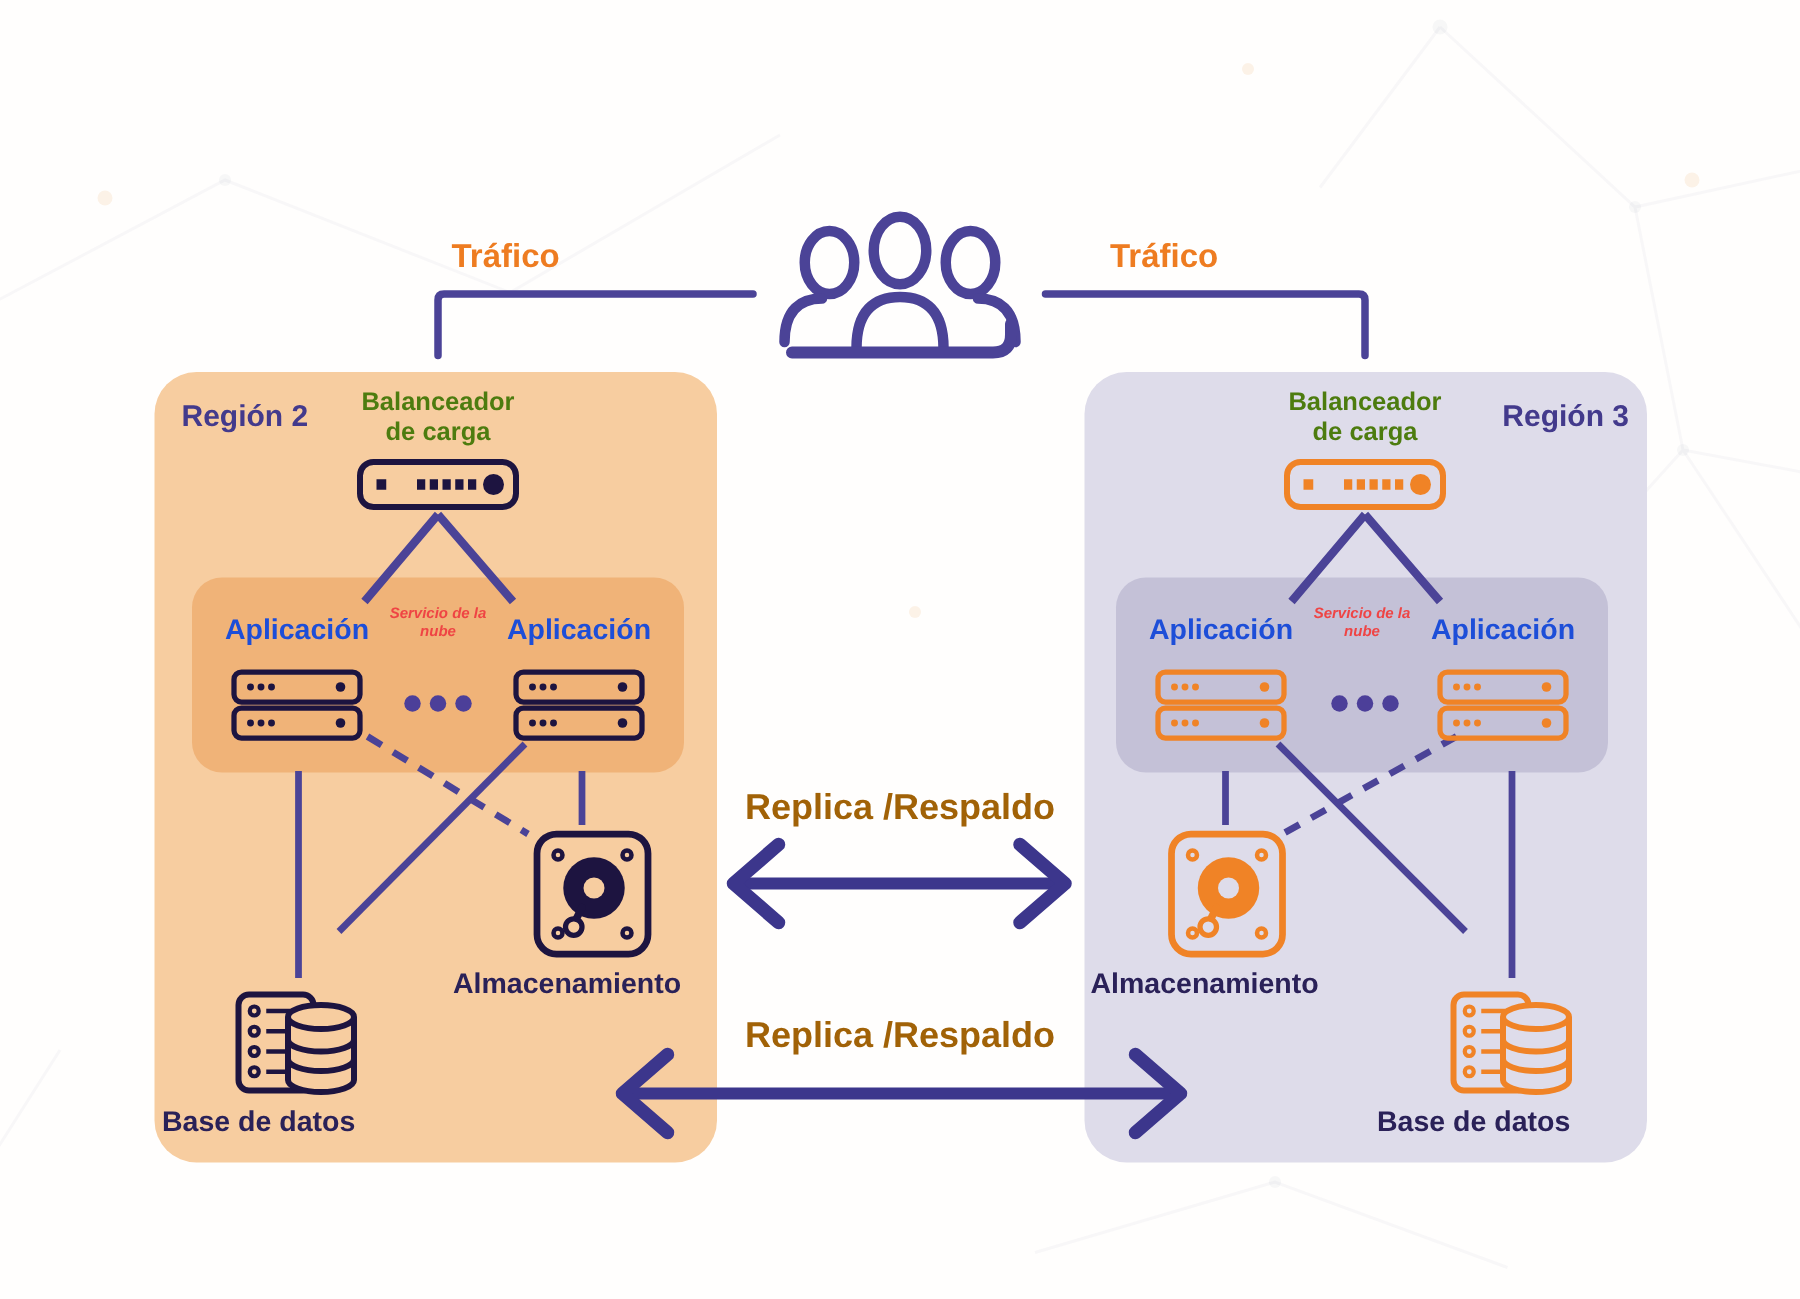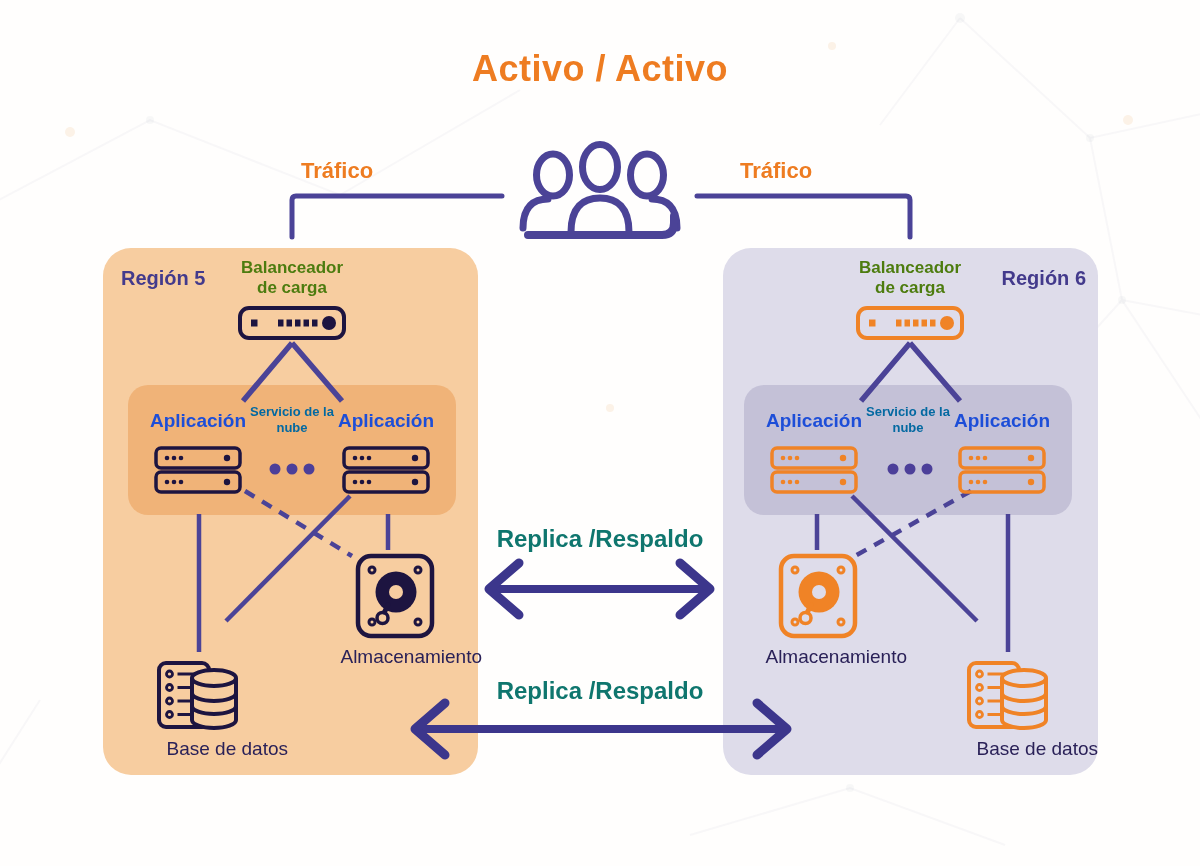--- a/index.html
+++ b/index.html
@@ -43,30 +43,30 @@
     position:absolute;top:385px;width:328px;height:130px;border-radius:20px;z-index:1;
   }
   .ib-1{left:128px;background:#F0B378;}
   .ib-2{left:744px;background:#C4C1D7;}
   .app-label{
     position:absolute;top:410px;width:100px;text-align:center;
     font-size:19px;font-weight:bold;color:#1d4ed8;z-index:3;
   }
   .cloud-label{
     position:absolute;top:404px;width:84px;text-align:center;line-height:1.2;
-    font-size:13px;font-weight:bold;color:#0369a1;z-index:3;
+    font-size:10px;font-weight:bold;color:#ef4444;z-index:3;font-style:italic;
   }
   .label-generic{
-    position:absolute;width:180px;text-align:right;
-    font-size:19px;font-weight:normal;color:#2A2158;z-index:3;
+    position:absolute;width:180px;text-align:left;
+    font-size:19px;font-weight:bold;color:#2A2158;z-index:3;
   }
   .icon{position:absolute;z-index:3;}
   .rep-label{
     position:absolute;left:450px;width:300px;text-align:center;
-    font-size:24px;font-weight:bold;color:#0f766e;z-index:3;
+    font-size:24px;font-weight:bold;color:#a16207;z-index:3;
   }
   .rep-top{top:525px;}
   .rep-bottom{top:677px;}
   .lines{position:absolute;left:0;top:0;z-index:2;pointer-events:none;}
   .ink-dark{stroke:#1D1440;}
   .fill-dark{fill:#1D1440;}
   .ink-orange{stroke:#F08326;}
   .fill-orange{fill:#F08326;}
 </style>
 </head>
@@ -124,38 +124,37 @@
     <g stroke="#3C368C" fill="none" stroke-linecap="round" stroke-linejoin="round">
       <path d="M497 589 H702" stroke-width="8"></path>
       <path d="M519 563 L489 589 L519 615" stroke-width="9"></path>
       <path d="M680 563 L710 589 L680 615" stroke-width="9"></path>
       <path d="M423 729 H779" stroke-width="8"></path>
       <path d="M445 703 L415 729 L445 755" stroke-width="9"></path>
       <path d="M757 703 L787 729 L757 755" stroke-width="9"></path>
     </g>
   </svg>
 
-  <h1 class="title">Activo / Activo</h1>
   <div class="traffic-label tl-left">Tráfico</div>
   <div class="traffic-label tl-right">Tráfico</div>
 
   <svg class="users" width="170" height="102" viewBox="0 0 170 102">
     <g fill="none" stroke="#4B4397" stroke-width="7" stroke-linecap="round">
       <ellipse cx="38" cy="37" rx="16.5" ry="21"></ellipse>
       <ellipse cx="132" cy="37" rx="16.5" ry="21"></ellipse>
       <path d="M8 90 C8 68 19 61 33 61"></path>
       <path d="M162 90 C162 68 151 61 137 61"></path>
       <ellipse cx="85" cy="29" rx="17.5" ry="22.5"></ellipse>
       <path d="M56 94 C56 69 68 60 85 60 C102 60 114 69 114 94"></path>
       <path d="M13 97 H147 Q159 97 159 85 V78" stroke-width="8"></path>
     </g>
   </svg>
 
-  <div class="region-name rn-1">Región 5</div>
-  <div class="region-name rn-2">Región 6</div>
+  <div class="region-name rn-1">Región 2</div>
+  <div class="region-name rn-2">Región 3</div>
 
   <div class="lb-label lbl-1">Balanceador de carga</div>
   <div class="lb-label lbl-2">Balanceador de carga</div>
 
   <svg class="lb-icon lbi-1" width="108" height="34" viewBox="0 0 108 34">
     <rect x="2" y="2" width="104" height="30" rx="9" fill="none" class="ink-dark" stroke-width="4"></rect>
     <g class="fill-dark">
       <rect x="13" y="13.5" width="6.5" height="7"></rect>
       <rect x="40" y="13.5" width="5.5" height="7"></rect>
         <rect x="48.5" y="13.5" width="5.5" height="7"></rect>

